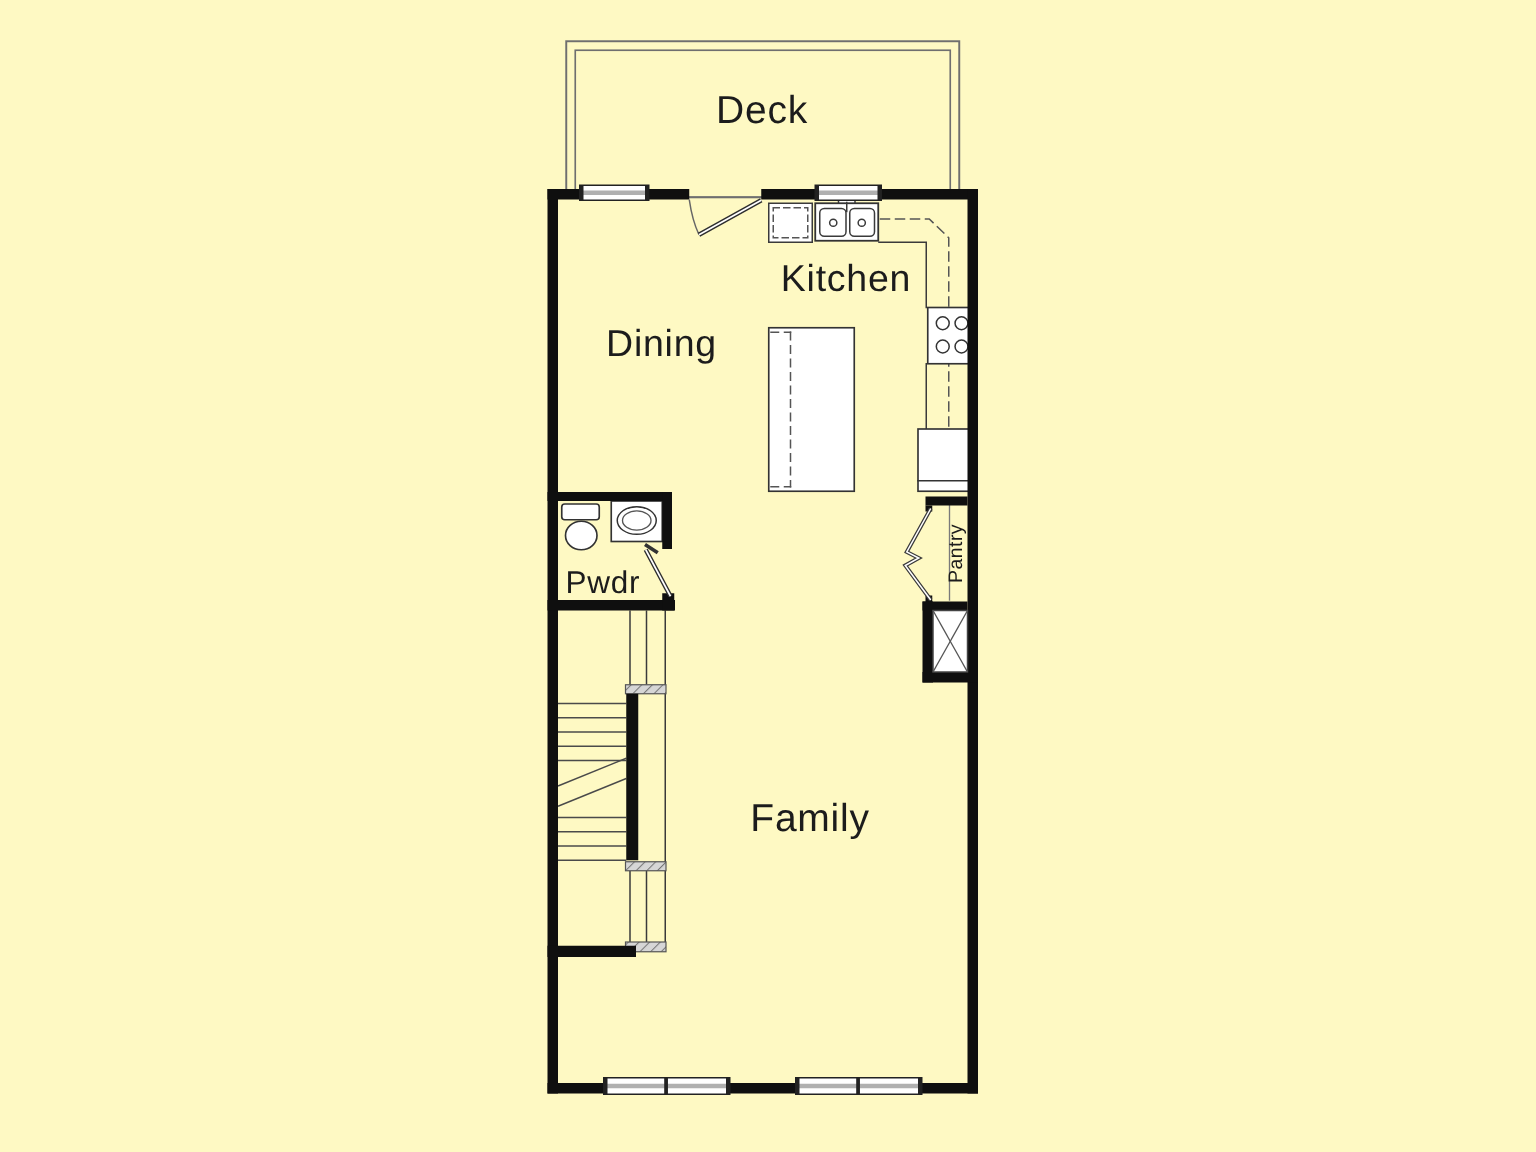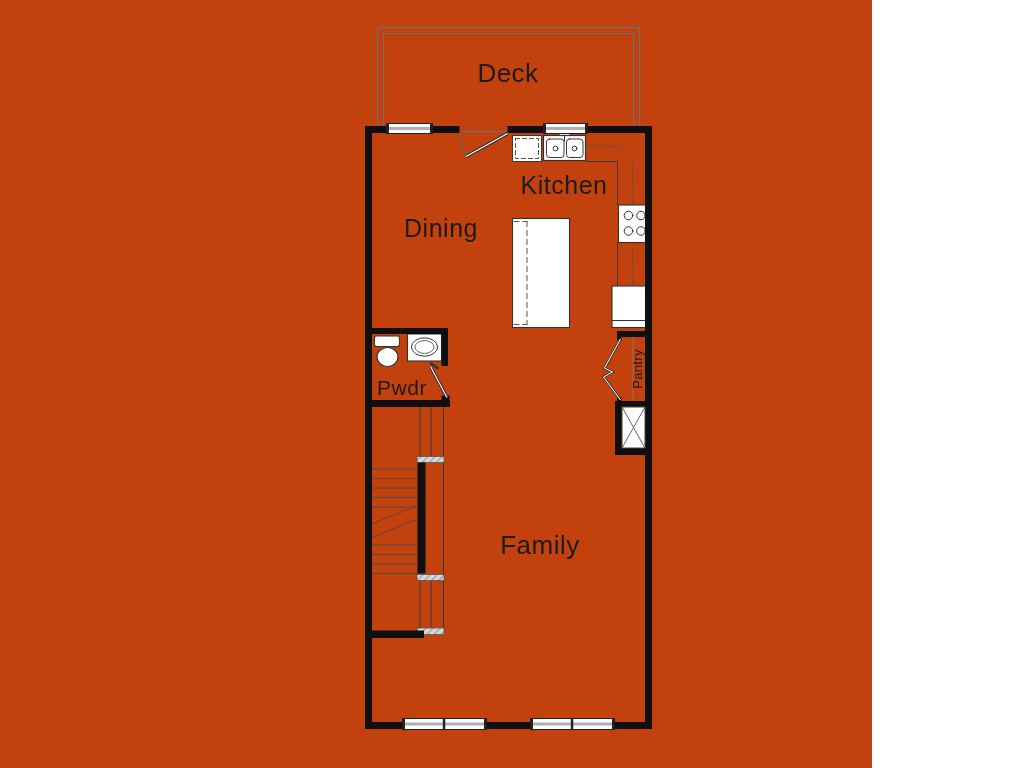--- a/index.html
+++ b/index.html
@@ -1,20 +1,20 @@
 <!DOCTYPE html>
 <html><head>
 <meta charset="utf-8">
 <style>
   html, body { margin: 0; padding: 0; background: #ffffff; }
   .stage {
     position: relative;
-    width: 872px;
+    width: 1024px;
     height: 768px;
-    background: #c2410c;
+    background: #fef9c3;
     overflow: hidden;
     font-family: "Liberation Sans", sans-serif;
   }
   svg { display: block; }
   text {
     font-family: "Liberation Sans", sans-serif;
     fill: #1c1c1c;
     letter-spacing: 0.5px;
   }
   .room-label { font-size: 25px; }

